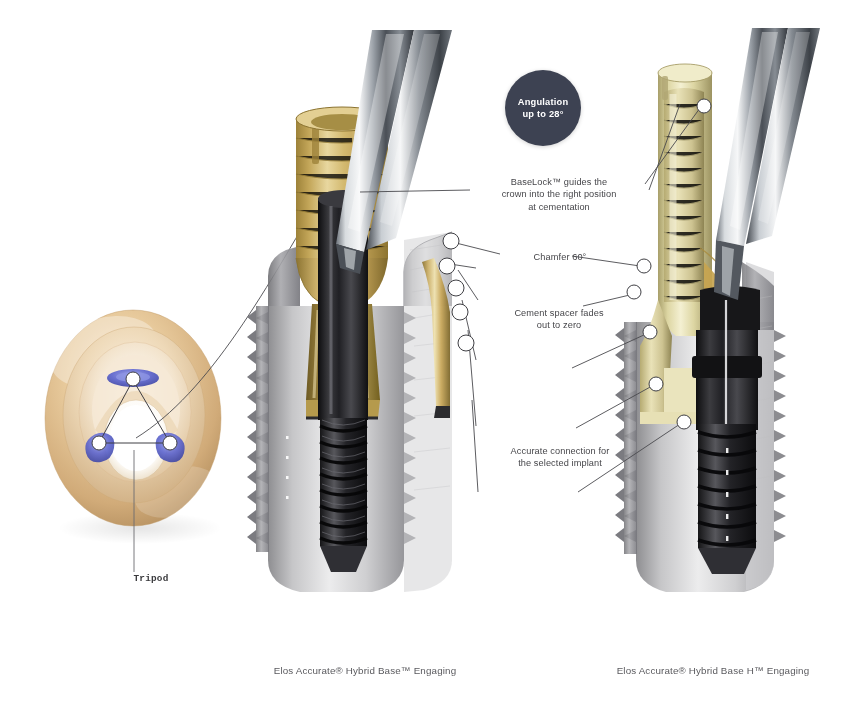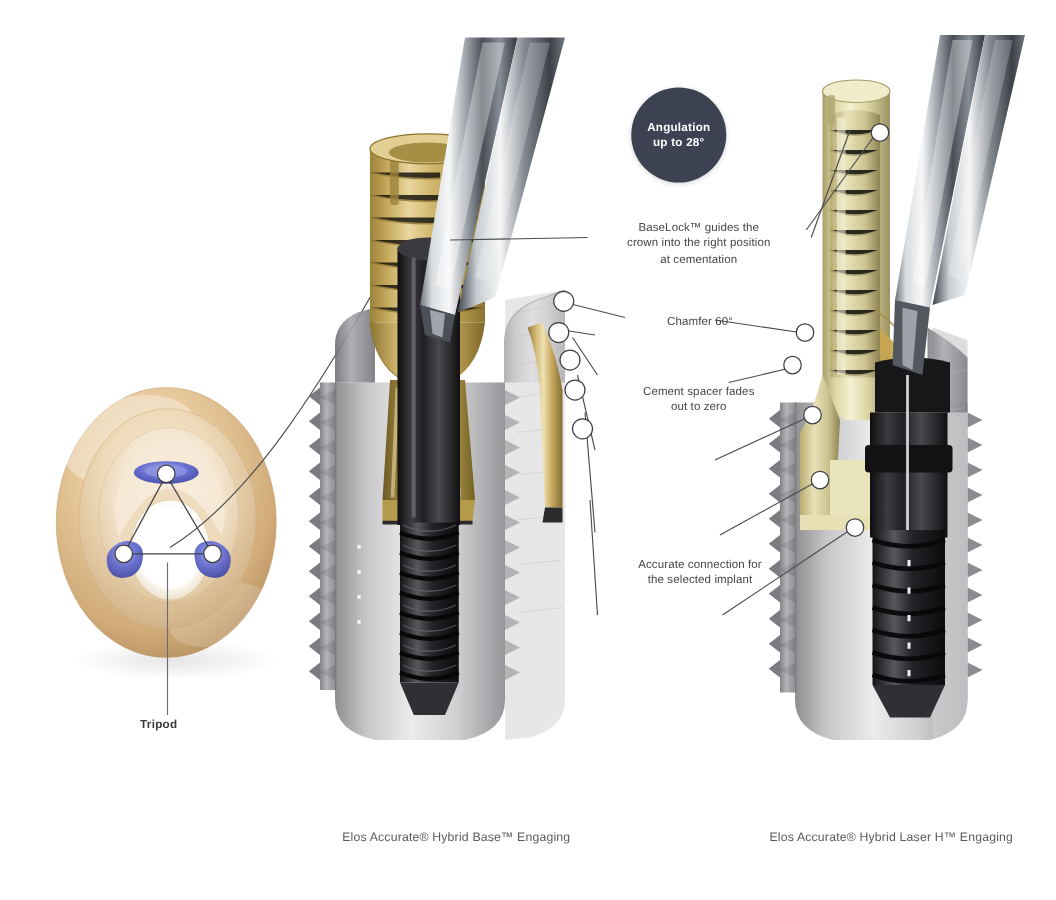--- a/index.html
+++ b/index.html
@@ -542,20 +542,20 @@
   <div class="callout" style="left:500px;top:251px;width:120px;">Chamfer 60°</div>
 
   <div class="callout" style="left:489px;top:307px;width:140px;">Cement spacer fades
 out to zero</div>
 
 
   <div class="callout" style="left:485px;top:445px;width:150px;">Accurate connection for
 the selected implant</div>
 
 
-  <div class="tripod-block" style="left:32px;top:573px;">
+  <div class="tripod-block" style="left:56px;top:573px;font-family:Liberation Mono, monospace;">
     <div class="tripod-title">Tripod</div>
   </div>
 
   <div class="caption" style="left:365px;top:665px;transform:translateX(-50%);">Elos Accurate® Hybrid Base™ Engaging</div>
-  <div class="caption" style="left:713px;top:665px;transform:translateX(-50%);">Elos Accurate® Hybrid Laser H™ Engaging</div>
+  <div class="caption" style="left:713px;top:665px;transform:translateX(-50%);">Elos Accurate® Hybrid Base H™ Engaging</div>
 
 </div>
 
 </body></html>

